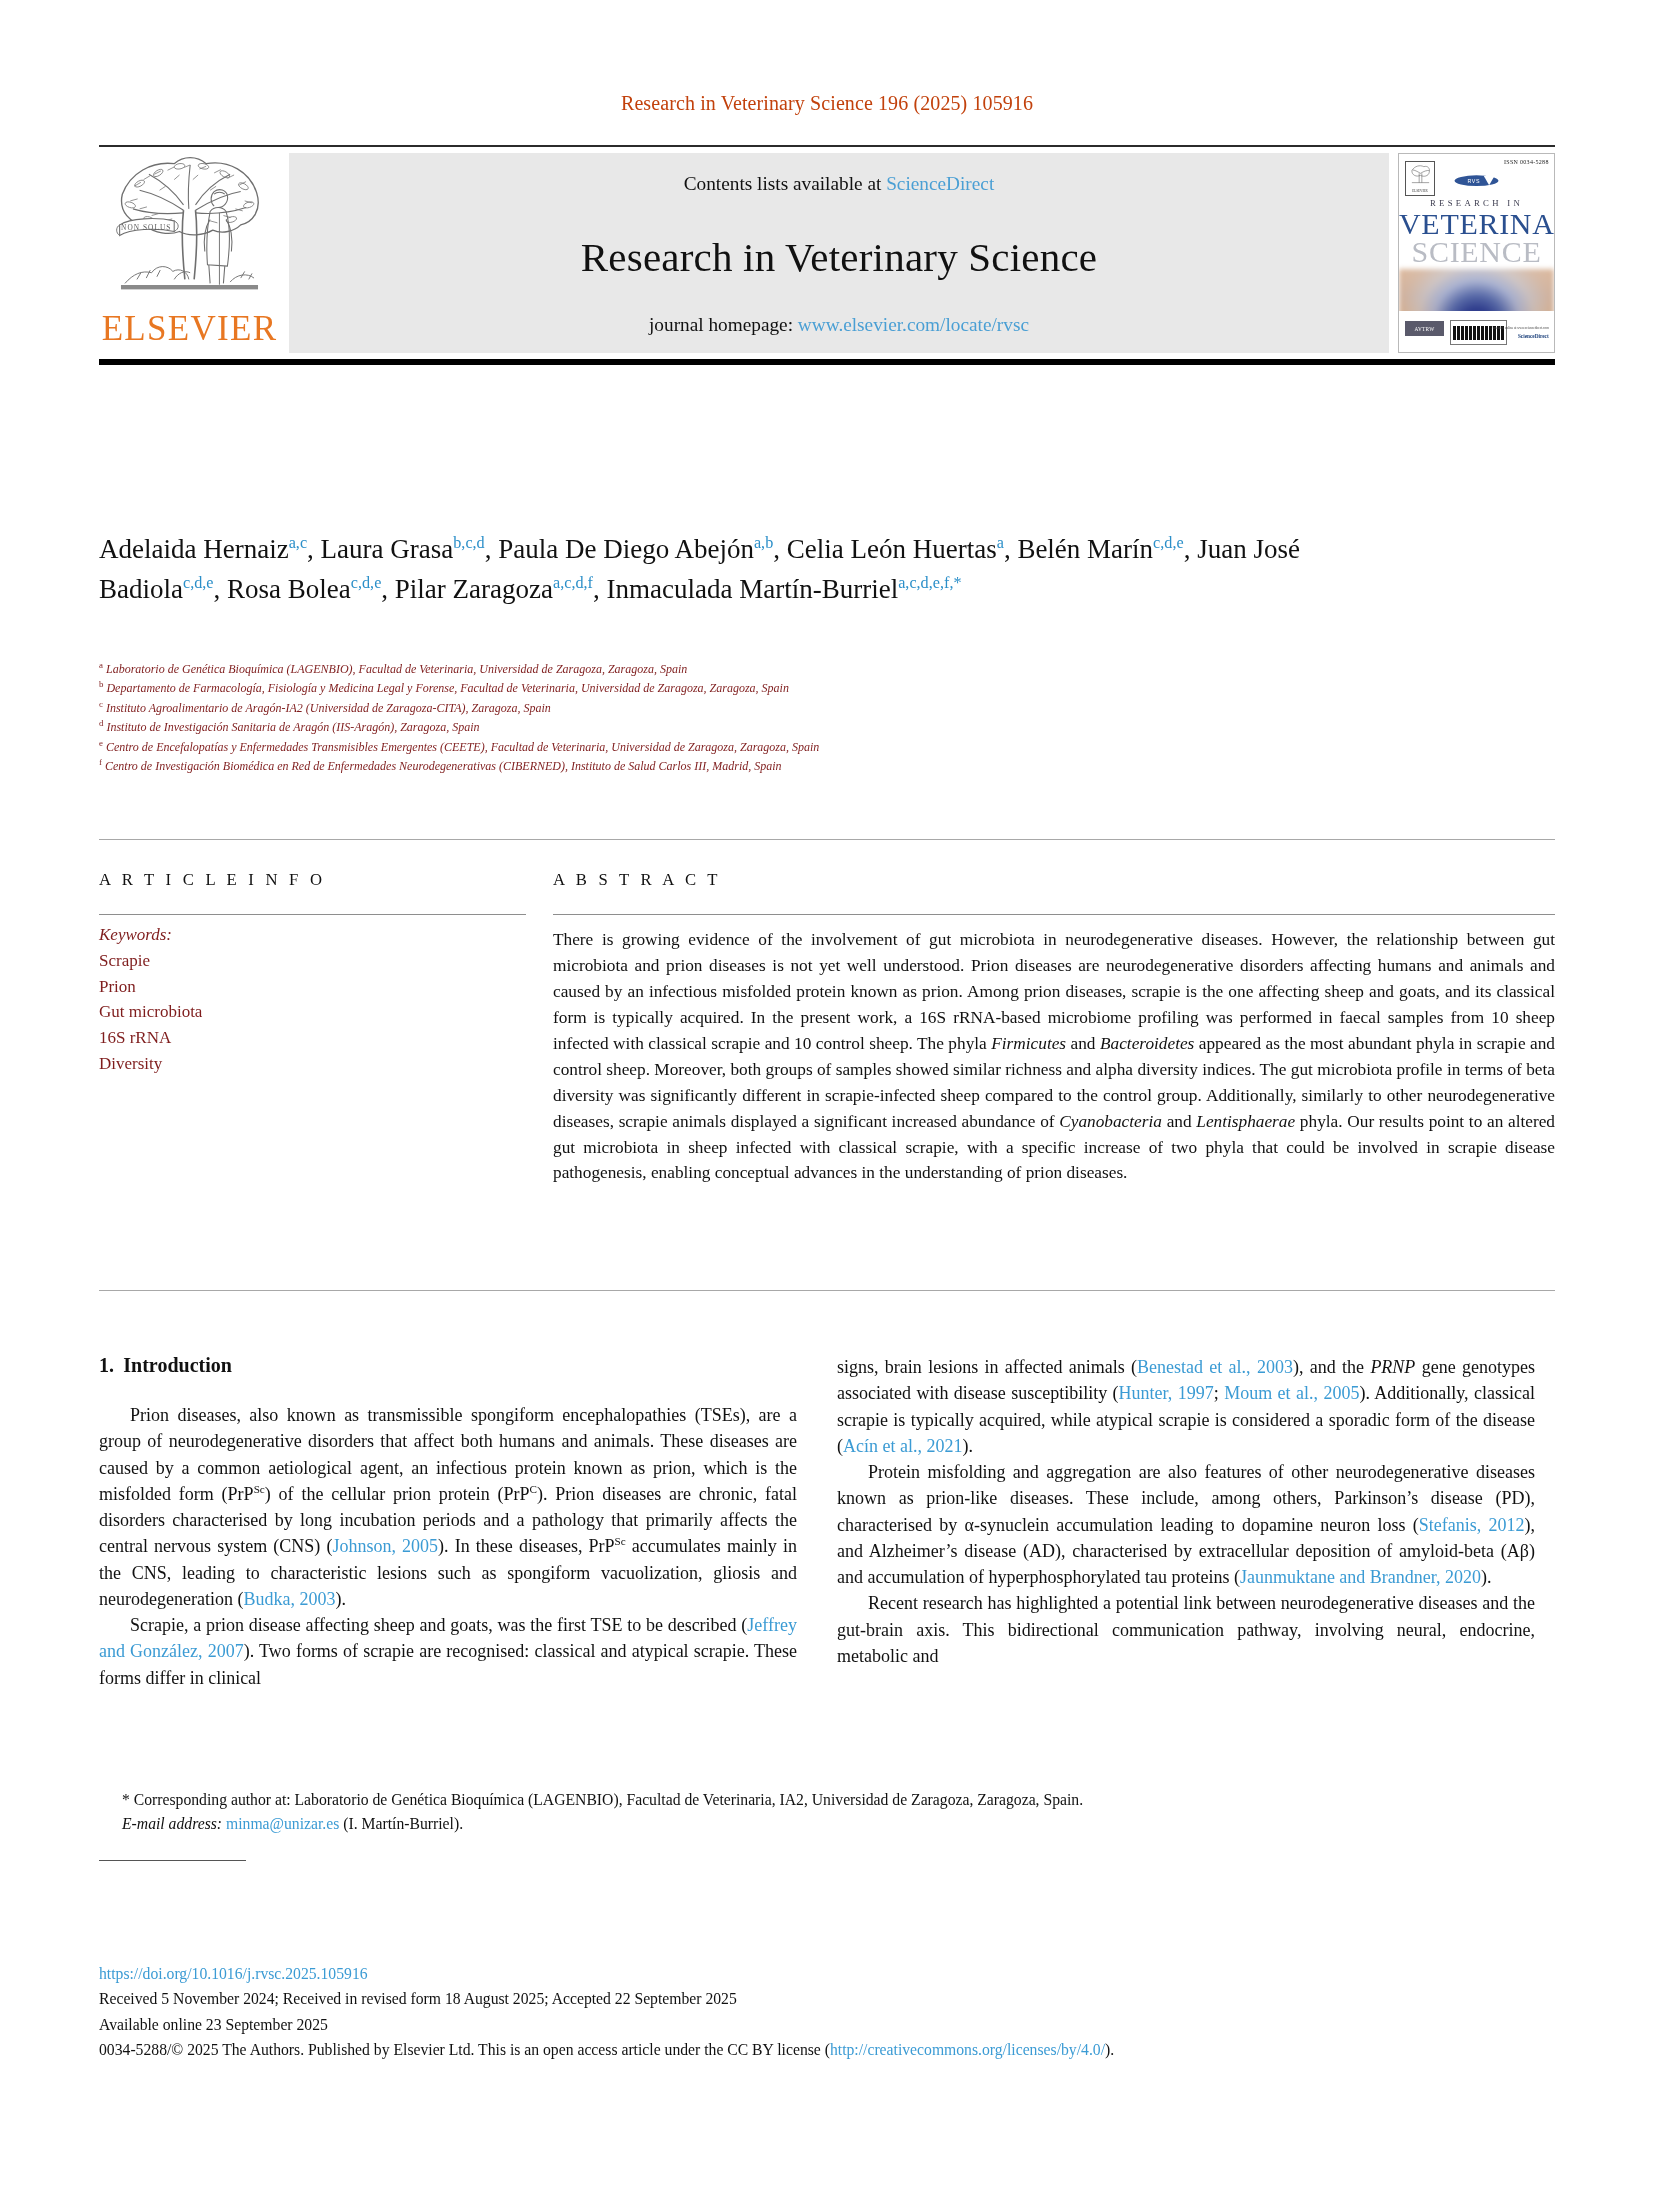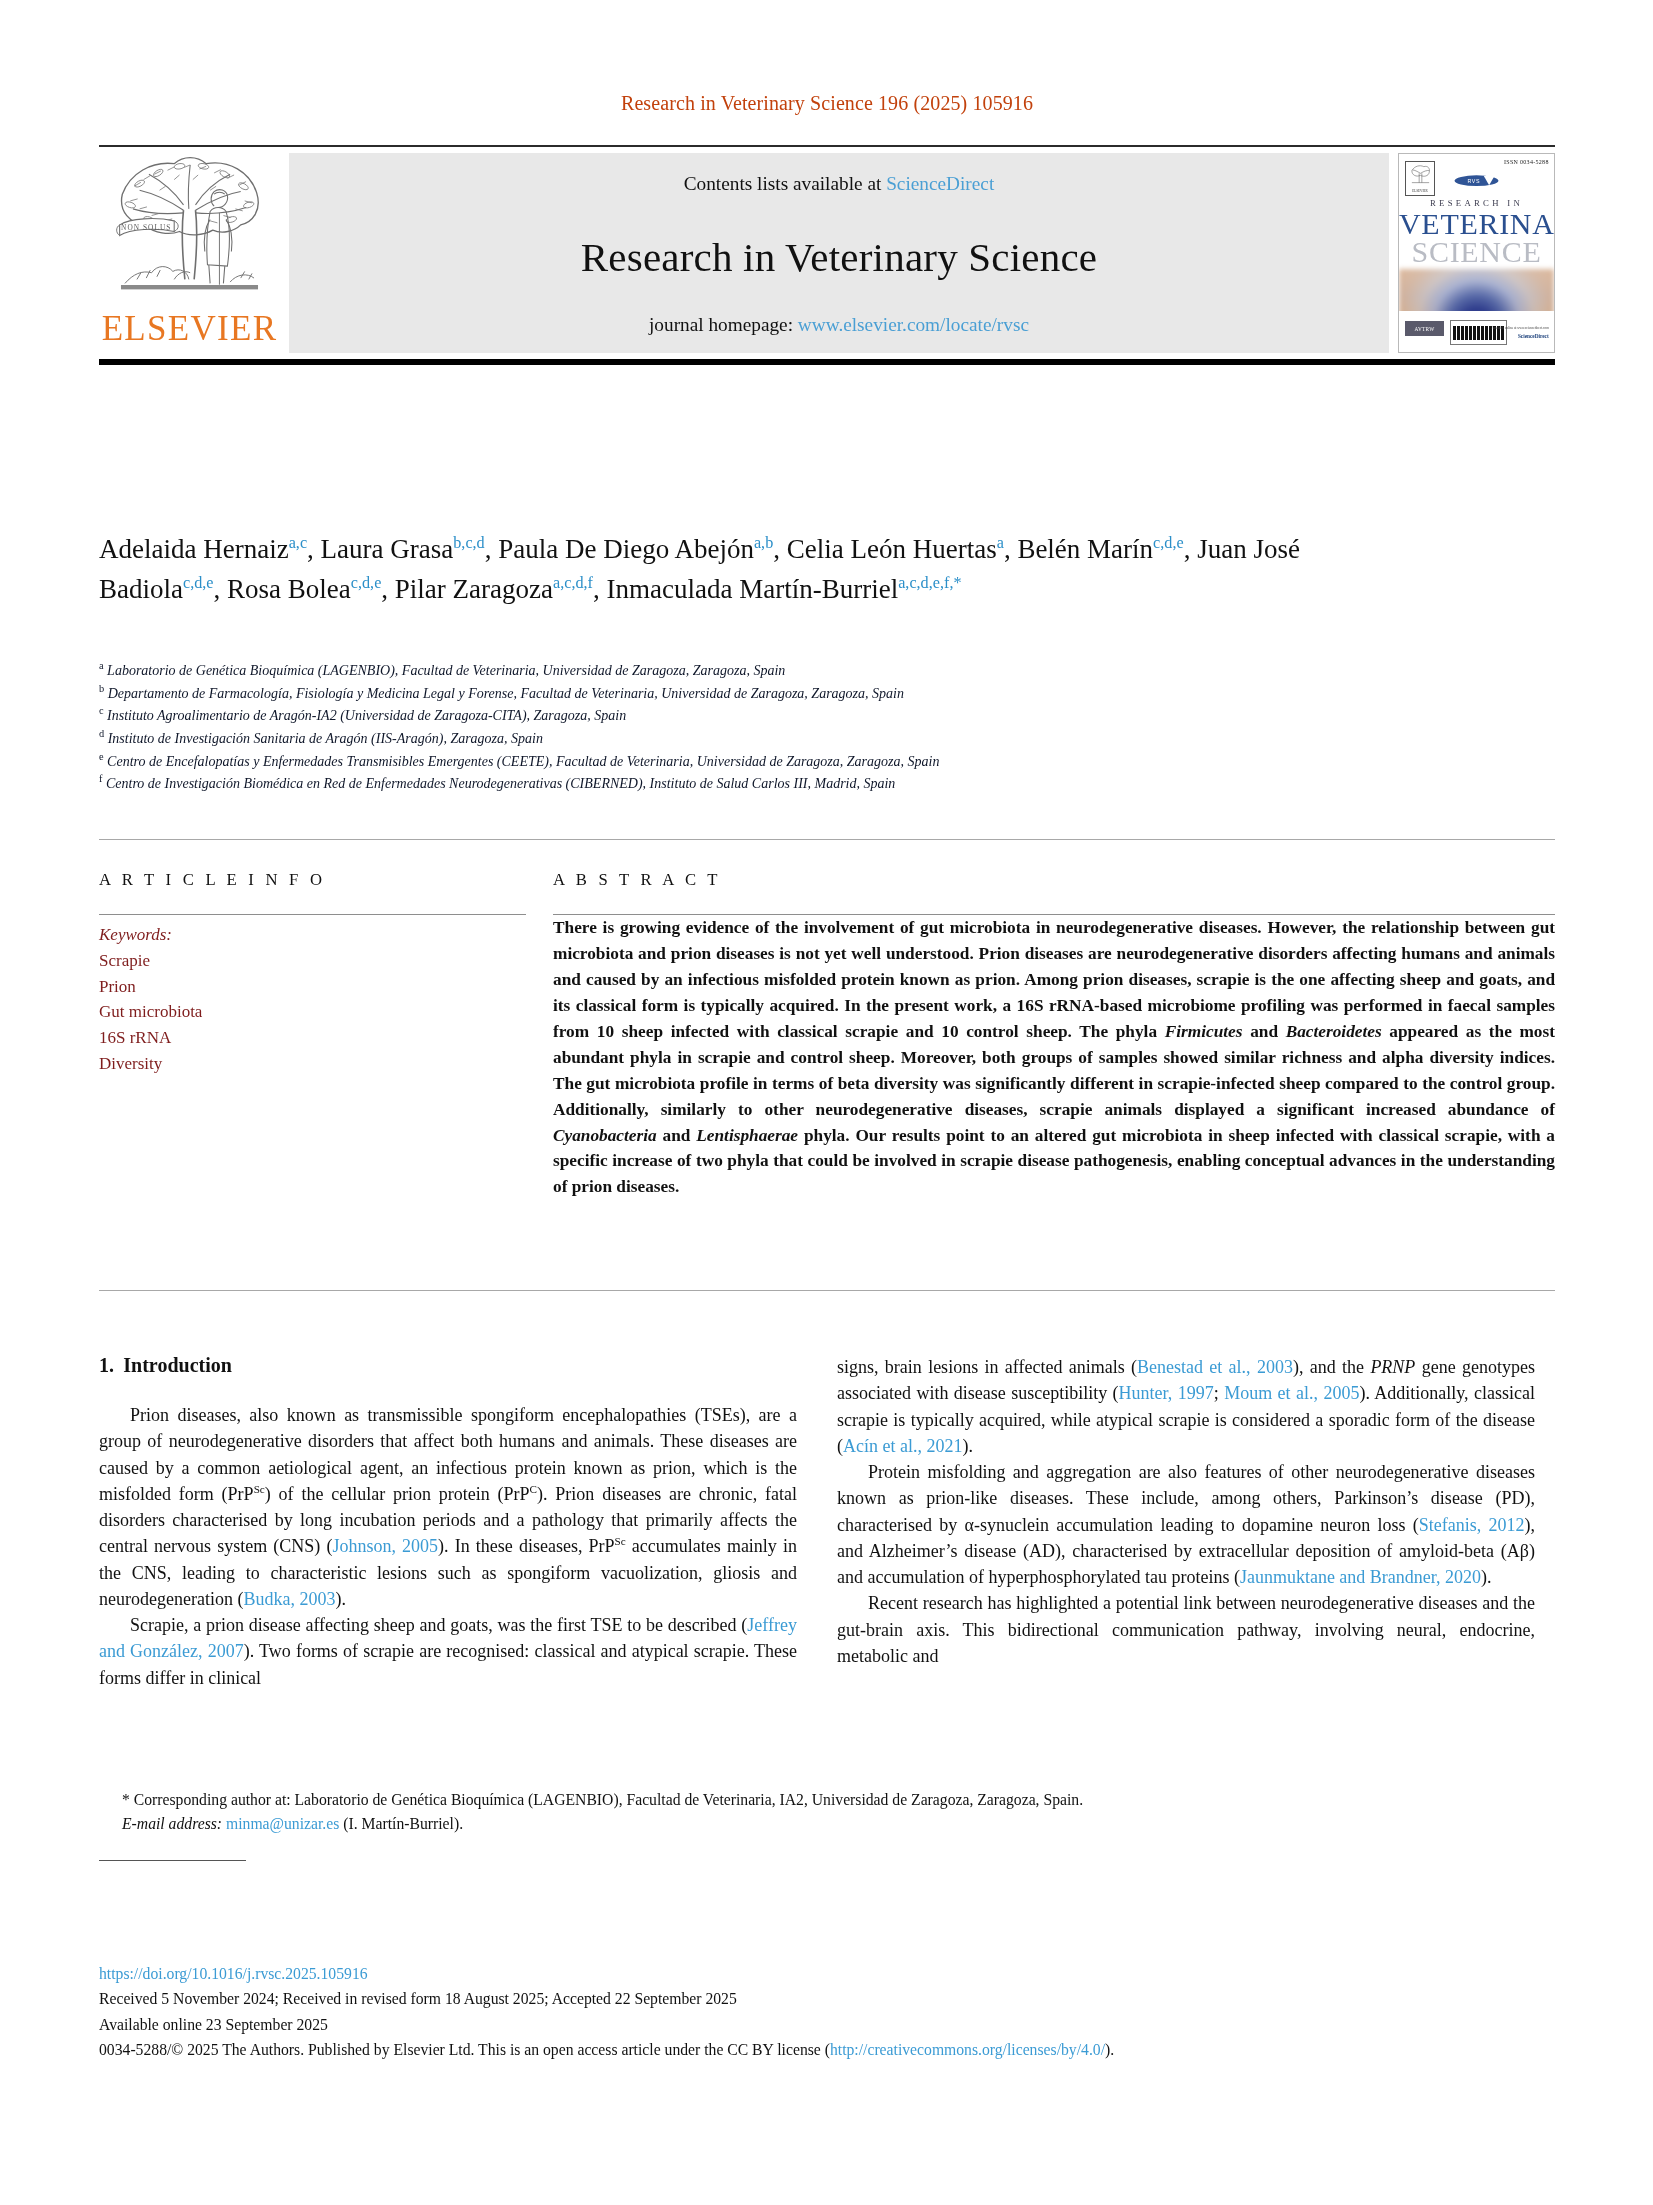--- a/index.html
+++ b/index.html
@@ -83,37 +83,37 @@
     position:absolute; top:455px; left:99px; width:1374px;
     font-size:37px; line-height:1.18; color:#111; letter-spacing:0.1px;
   }
   .authors {
     position:absolute; top:530px; left:99px; width:1307px;
     font-size:27px; line-height:1.48; color:#111;
   }
   .authors sup { font-size:.60em; color:#2b8fc9; vertical-align:super; line-height:0; }
 
   .affils { position:absolute; top:660px; left:99px; width:1374px; }
-  .affils div { font-style:italic; font-size:14px; line-height:1.62; color:#0f172a; }
+  .affils div { font-style:italic; font-size:12px; line-height:1.62; color:#7f1d1d; }
   .affils div sup { font-style:normal; font-size:.74em; vertical-align:super; line-height:0; }
 
   
   .rule-info { position:absolute; top:839px; left:99px; width:1456px; border-top:0.7px solid #a8a8a8; }
 
   .infocol { position:absolute; top:870px; left:99px; width:427px; }
   .abscol  { position:absolute; top:870px; left:553px; width:1002px; }
 
   .sec-head { font-size:16.7px; letter-spacing:3.7px; color:#111; }
   .underline { border-top:1.3px solid #8e8e8e; margin-top:24px; }
 
   .kw { margin-top:7px; font-size:17px; line-height:1.52; color:#7f1d1d; }
   .kw .kwlabel { font-style:italic; }
 
-  .abstract-body { font-size:17.3px; line-height:1.50; text-align:justify;
-                   color:#111; hyphens:auto;font-weight:bold; }
+  .abstract-body { margin-top:12px; font-size:17.3px; line-height:1.50; text-align:justify;
+                   color:#111; hyphens:auto; }
   .abstract-body i { font-style:italic; }
 
   .rule-abs { position:absolute; top:1290px; left:99px; width:1456px; border-top:0.7px solid #a8a8a8; }
 
   
   .body-cols { position:absolute; top:1354px; left:99px; width:1456px;
                display:flex; gap:40px; }
   .col { width:698px; }
   .h2 { font-size:20px; font-weight:bold; color:#111; margin:0 0 25px 0; }
   .h2 .num { margin-right:9.3px; }

